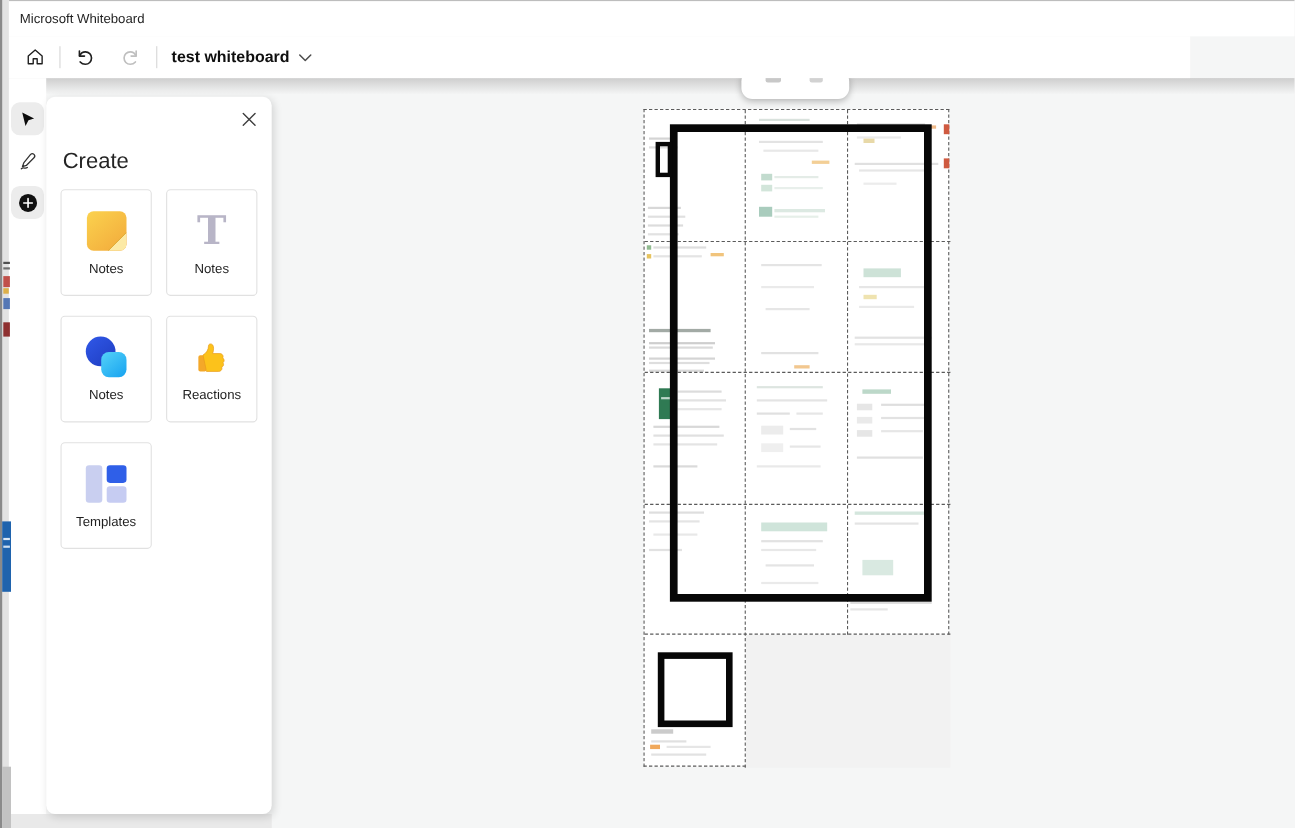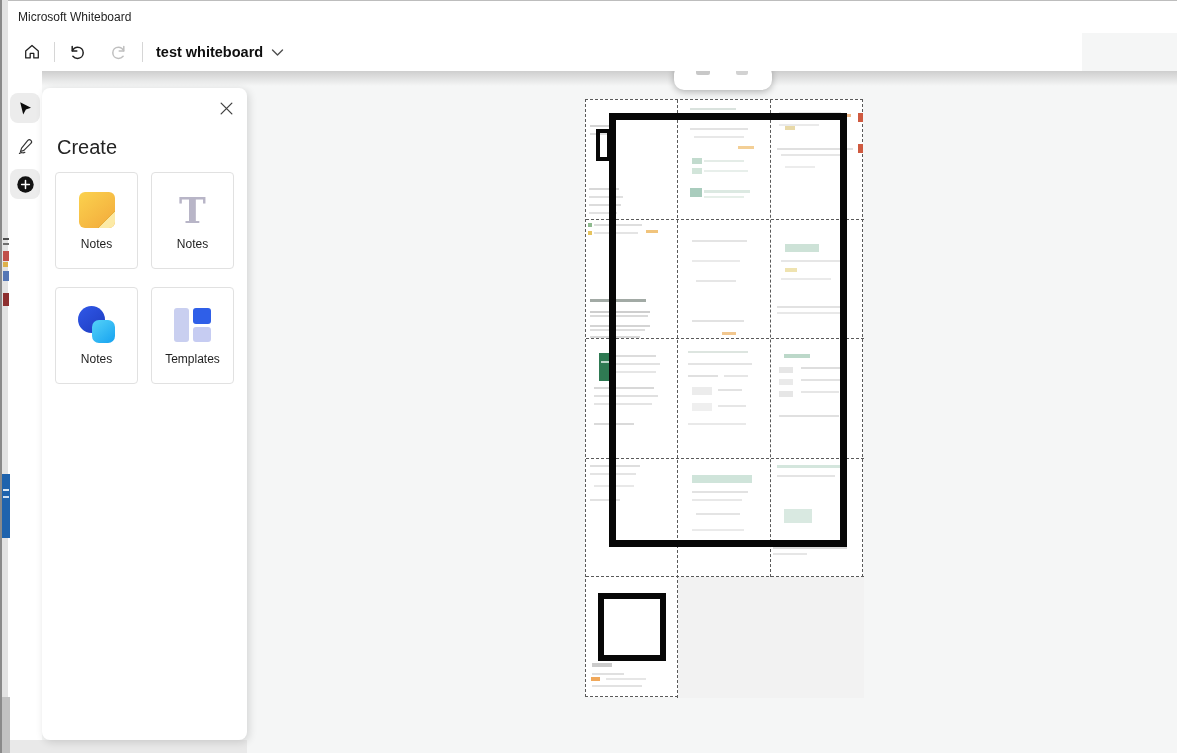--- a/index.html
+++ b/index.html
@@ -202,20 +202,29 @@
       <span class="ic">
         <span class="ic-shapes">
             <span class="ci"></span>
             <span class="sq"></span>
           </span>
       </span>
       <span class="lbl">Notes</span>
     </div>
     <div class="card">
       <span class="ic">
+        <svg width="38" height="38" viewBox="0 0 36 36">
+          <rect x="6" y="16" width="7" height="14" rx="1.6" fill="#f4a829"></rect>
+          <path d="M13 30 h10.5 c1.6 0 2.8 -1.2 2.8 -2.6 c0 -.4 -.1 -.8 -.3 -1.1 c1 -.3 1.7 -1.2 1.7 -2.3 c0 -.6 -.2 -1.1 -.5 -1.5 c.6 -.5 1 -1.2 1 -2 c0 -.9 -.5 -1.7 -1.2 -2.1 c.2 -.4 .3 -.8 .3 -1.2 c0 -1.4 -1.2 -2.6 -2.8 -2.6 h-6.2 c.5 -1.5 .8 -3.1 .8 -4.6 c0 -2.4 -1.1 -3.7 -2.6 -3.7 c-1.1 0 -1.8 .7 -1.8 1.9 c0 3 -1.6 5.9 -4.7 7.7 Z" fill="#fcc21b" stroke="#e89b1c" stroke-width=".6"></path>
+        </svg>
+      </span>
+      <span class="lbl">Reactions</span>
+    </div>
+    <div class="card">
+      <span class="ic">
         <span class="ic-tmpl">
             <span class="l"></span>
             <span class="rt"></span>
             <span class="rb"></span>
           </span>
       </span>
       <span class="lbl">Templates</span>
     </div>
   </div>
 </div>

